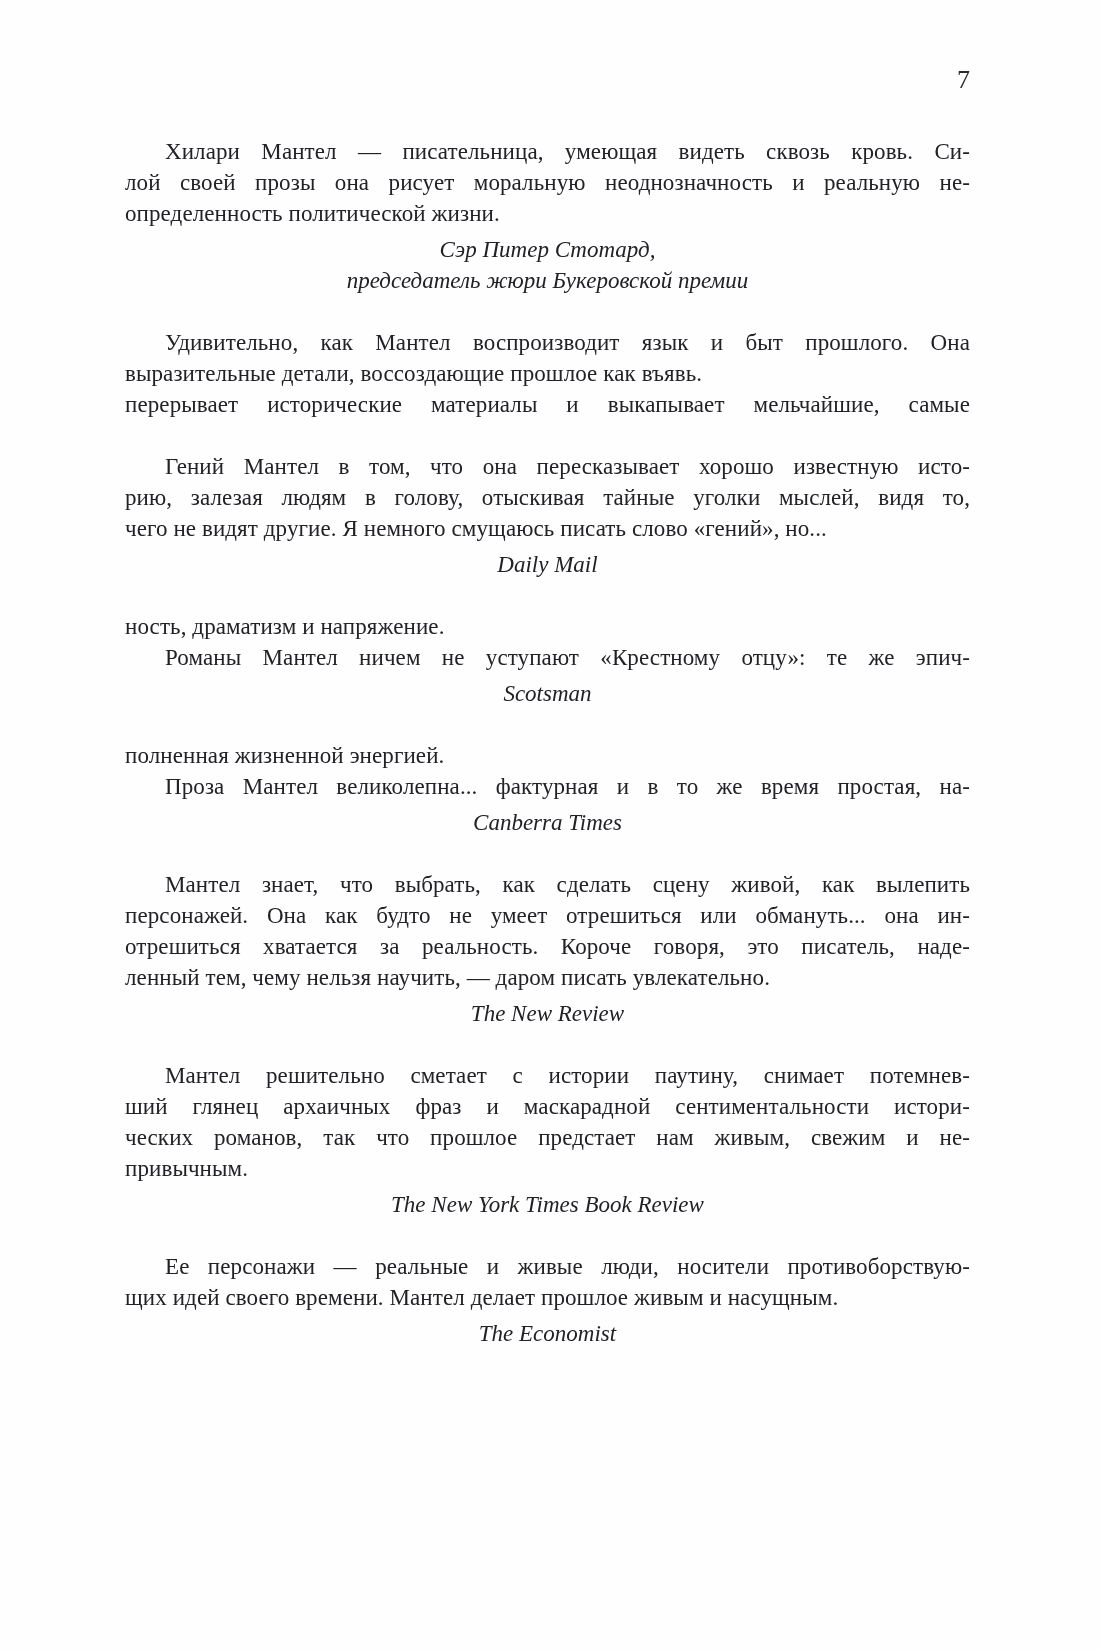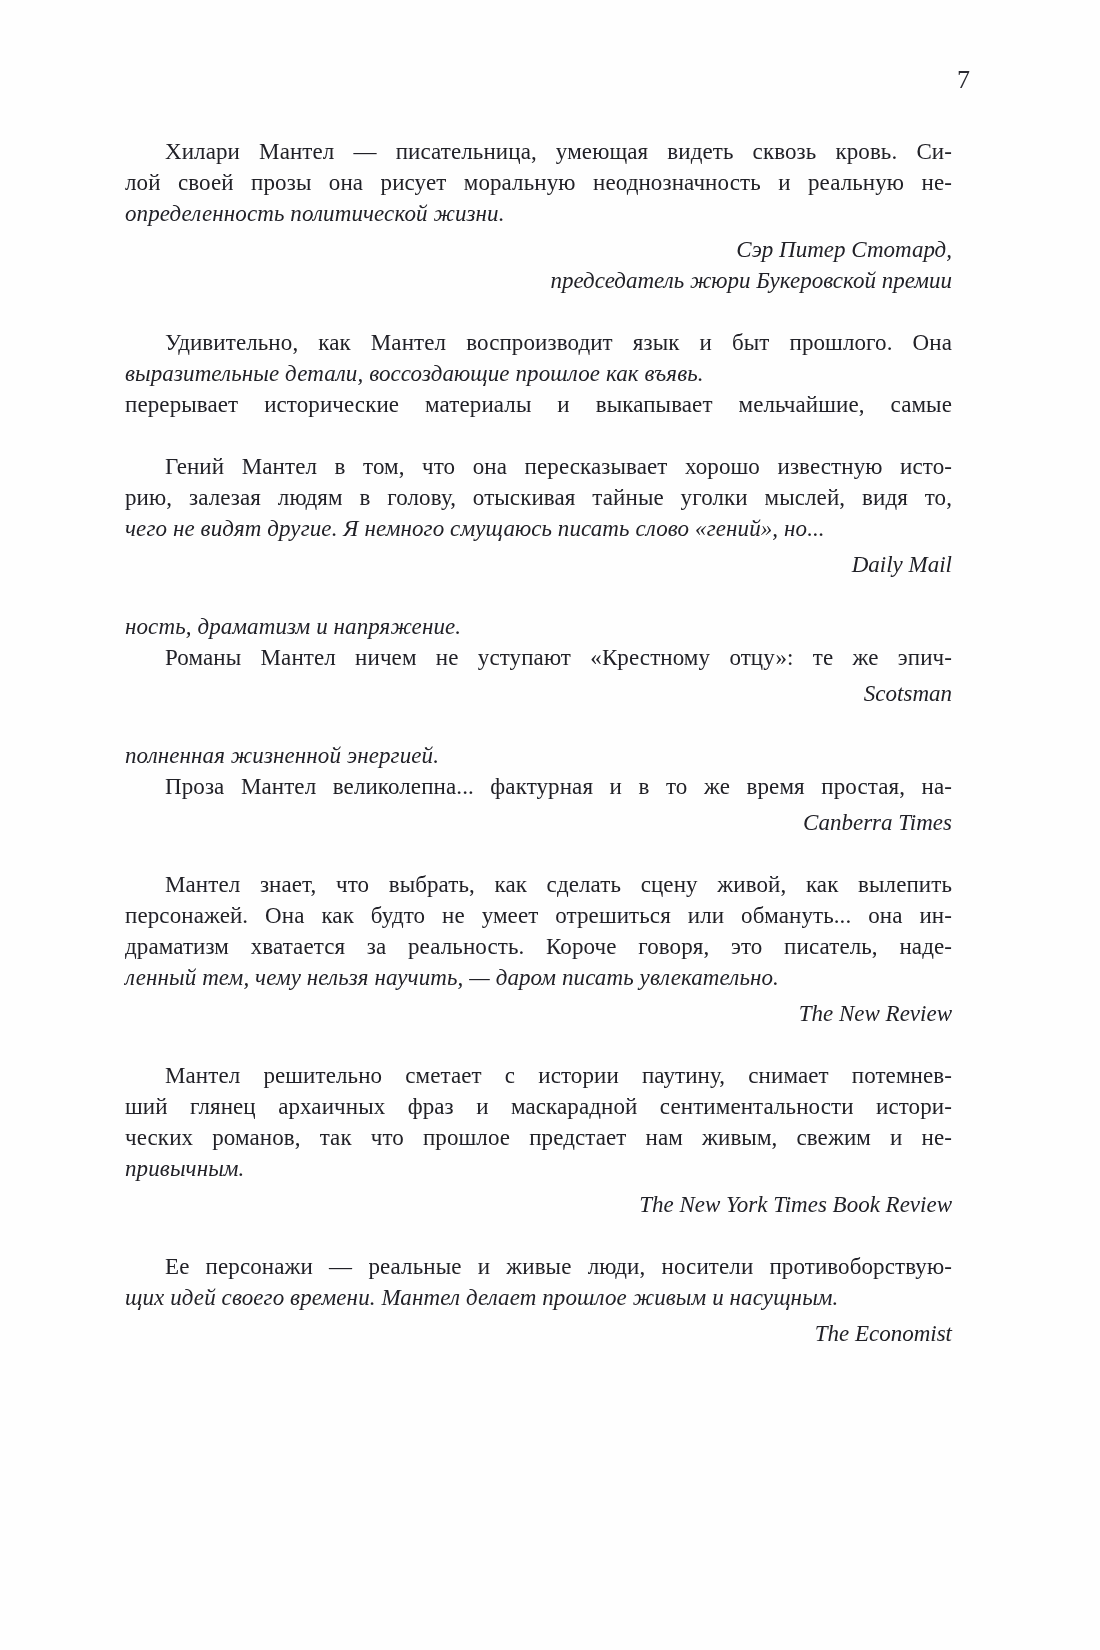--- a/index.html
+++ b/index.html
@@ -24,43 +24,42 @@
     line-height: 32px;
     color: #2a2a31;
   }
   .quotes {
     position: absolute;
     top: 136px;
     left: 125px;
     width: 845px;
   }
   .quote {
-    margin: 0 18px 31px 0;
+    margin: 0 0 31px 0;
   }
   .quote-text {
     font-size: 23px;
   }
   .quote-text .line {
     line-height: 31px;
     text-align: justify;
     text-align-last: justify;
     white-space: nowrap;
     letter-spacing: 0.1px;
   }
   .quote-text .line.last {
     text-align-last: left;
     white-space: normal;
-    font-style: italic;
   }
   .quote-text .line.first {
     text-indent: 40px;
   }
   .quote-attr {
     margin-top: 5px;
-    text-align: right;
+    text-align: center;
     font-style: italic;
     font-size: 23px;
   }
   .quote-attr .attr-line {
     line-height: 31px;
   }
 </style>
 </head>
 <body>
 
@@ -116,21 +115,21 @@
         </div>
     <div class="quote-attr">
           <div class="attr-line">Canberra Times</div>
         </div>
   </div>
 
   <div class="quote">
     <div class="quote-text">
           <div class="line first">Мантел знает, что выбрать, как сделать сцену живой, как вылепить</div>
           <div class="line">персонажей. Она как будто не умеет отрешиться или обмануть... она ин-</div>
-          <div class="line">драматизм хватается за реальность. Короче говоря, это писатель, наде-</div>
+          <div class="line">отрешиться хватается за реальность. Короче говоря, это писатель, наде-</div>
           <div class="line last">ленный тем, чему нельзя научить, — даром писать увлекательно.</div>
         </div>
     <div class="quote-attr">
           <div class="attr-line">The New Review</div>
         </div>
   </div>
 
   <div class="quote">
     <div class="quote-text">
           <div class="line first">Мантел решительно сметает с истории паутину, снимает потемнев-</div>

